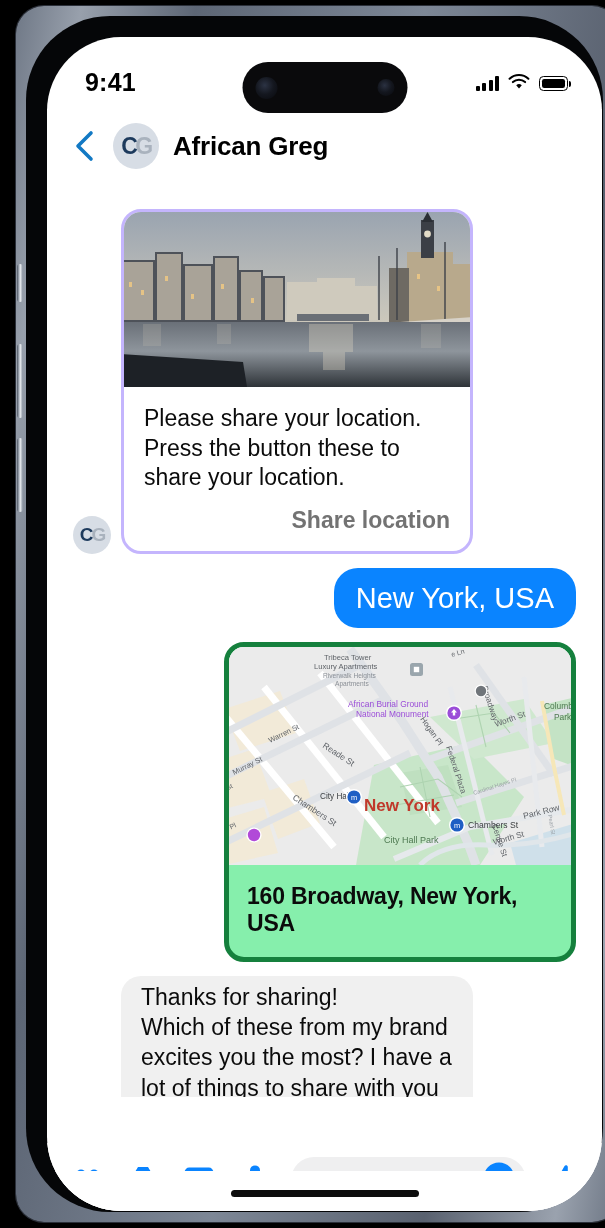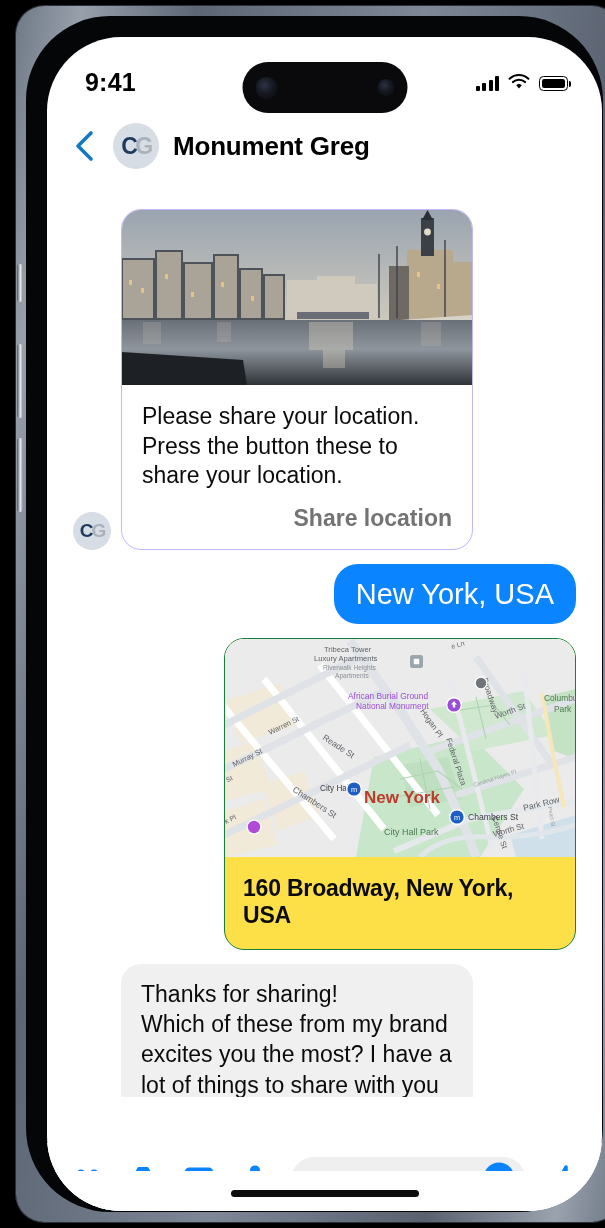--- a/index.html
+++ b/index.html
@@ -88,42 +88,42 @@
   .chat-body {
     position: relative; background: #fff;
     height: 910px; padding: 22px 0 0 0; overflow: hidden;
   }
   .row { display: flex; padding: 0 26px; margin-bottom: 14px; align-items: flex-end; gap: 10px; }
   .row.out { justify-content: flex-end; }
   .spacer-av { width: 38px; flex: none; }
 
   
   .card {
-    width: 352px; background: #fff; border: 1px solid #c4b5fd;
+    width: 352px; background: #fff; border: 3px solid #c4b5fd;
     border-radius: 20px; overflow: hidden;
   }
   .card-photo { width: 100%; height: 175px; display: block; }
   .card-text { padding: 17px 20px 6px 20px; font-size: 23px; line-height: 1.29; color: #0b0b0b; }
   .card-action {
     padding: 8px 20px 17px 20px; text-align: right;
     font-size: 23px; color: #737373; font-weight: 700; cursor: pointer;
   }
 
   .bubble-out {
     background: #0a84ff; color: #fff; border-radius: 24px;
     padding: 12px 22px; font-size: 29px; line-height: 1.25; max-width: 360px;
   }
   .bubble-in {
     background: #f0f0f0; color: #0b0b0b; border-radius: 20px;
-    padding: 15px 20px 14px 20px; font-size: 23px; line-height: 1.31; width: 352px;
+    padding: 6px 20px 14px 20px; font-size: 23px; line-height: 1.31; width: 352px;
   }
   .bubble-in.clipped { border-radius: 20px 20px 0 0; padding-bottom: 0; }
 
   
-  .map-card { width: 352px; border: 1px solid #15803d; border-radius: 20px; overflow: hidden; background:#fde047; }
+  .map-card { width: 352px; border: 5px solid #15803d; border-radius: 20px; overflow: hidden; background:#86efac; }
   .map-wrap { position: relative; width: 100%; height: 218px; overflow: hidden; background: #eaeaea; }
   .map-wrap svg { display: block; width: 100%; height: 100%; }
   .map-address { padding: 18px 18px 20px 18px; font-size: 23px; font-weight: 700; color: #0b0b0b; letter-spacing: -.2px; }
 
   
   .toolbar {
     position: absolute; left: 0; bottom: 0; width: 100%;
     background: #fff; padding: 14px 20px 8px 20px;
     display: flex; align-items: center; gap: 16px;
   }
@@ -178,21 +178,21 @@
 
         <div class="chat-header">
           <div class="back-chevron">
             <svg width="20" height="32" viewBox="0 0 20 32">
               <path d="M17 3 4 16l13 13" stroke="#1279c4" stroke-width="3.6" fill="none" stroke-linecap="round" stroke-linejoin="round"></path>
             </svg>
           </div>
           <div class="avatar-hd">
             <span class="mono"><span class="c">C</span><span class="g">G</span></span>
           </div>
-          <div class="peer-name">Monument Greg</div>
+          <div class="peer-name">African Greg</div>
         </div>
 
         <div class="chat-body">
 
           <div class="row">
             <div class="avatar-sm">
               <span class="mono"><span class="c">C</span><span class="g">G</span></span>
             </div>
             <div class="card">
               <svg class="card-photo" viewBox="0 0 352 175" preserveAspectRatio="xMidYMid slice">

